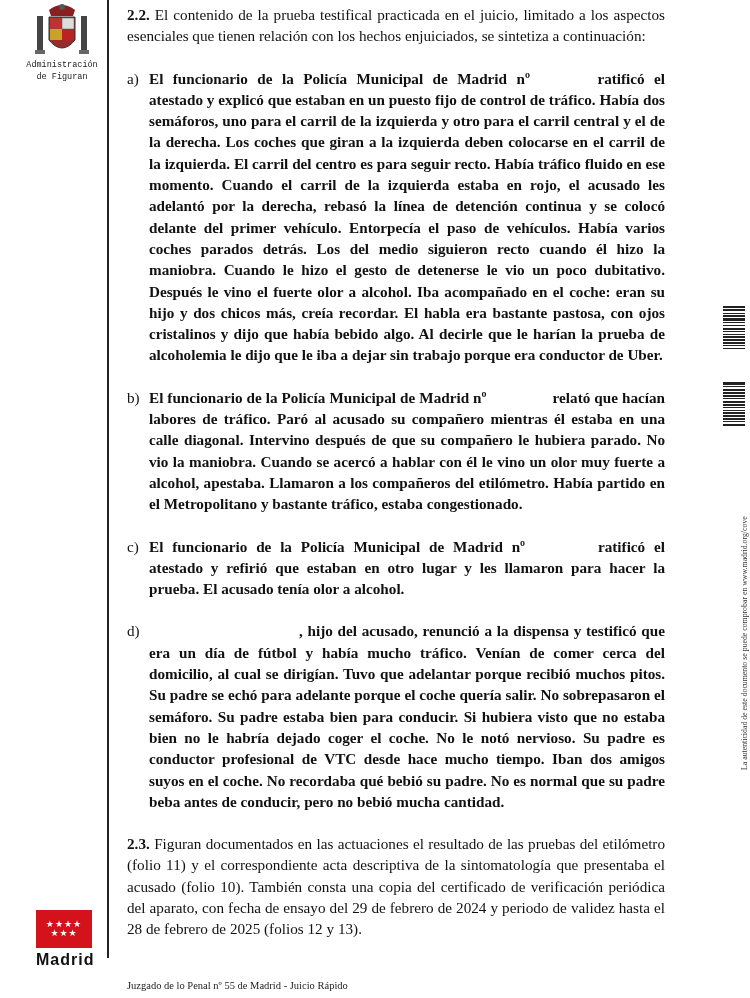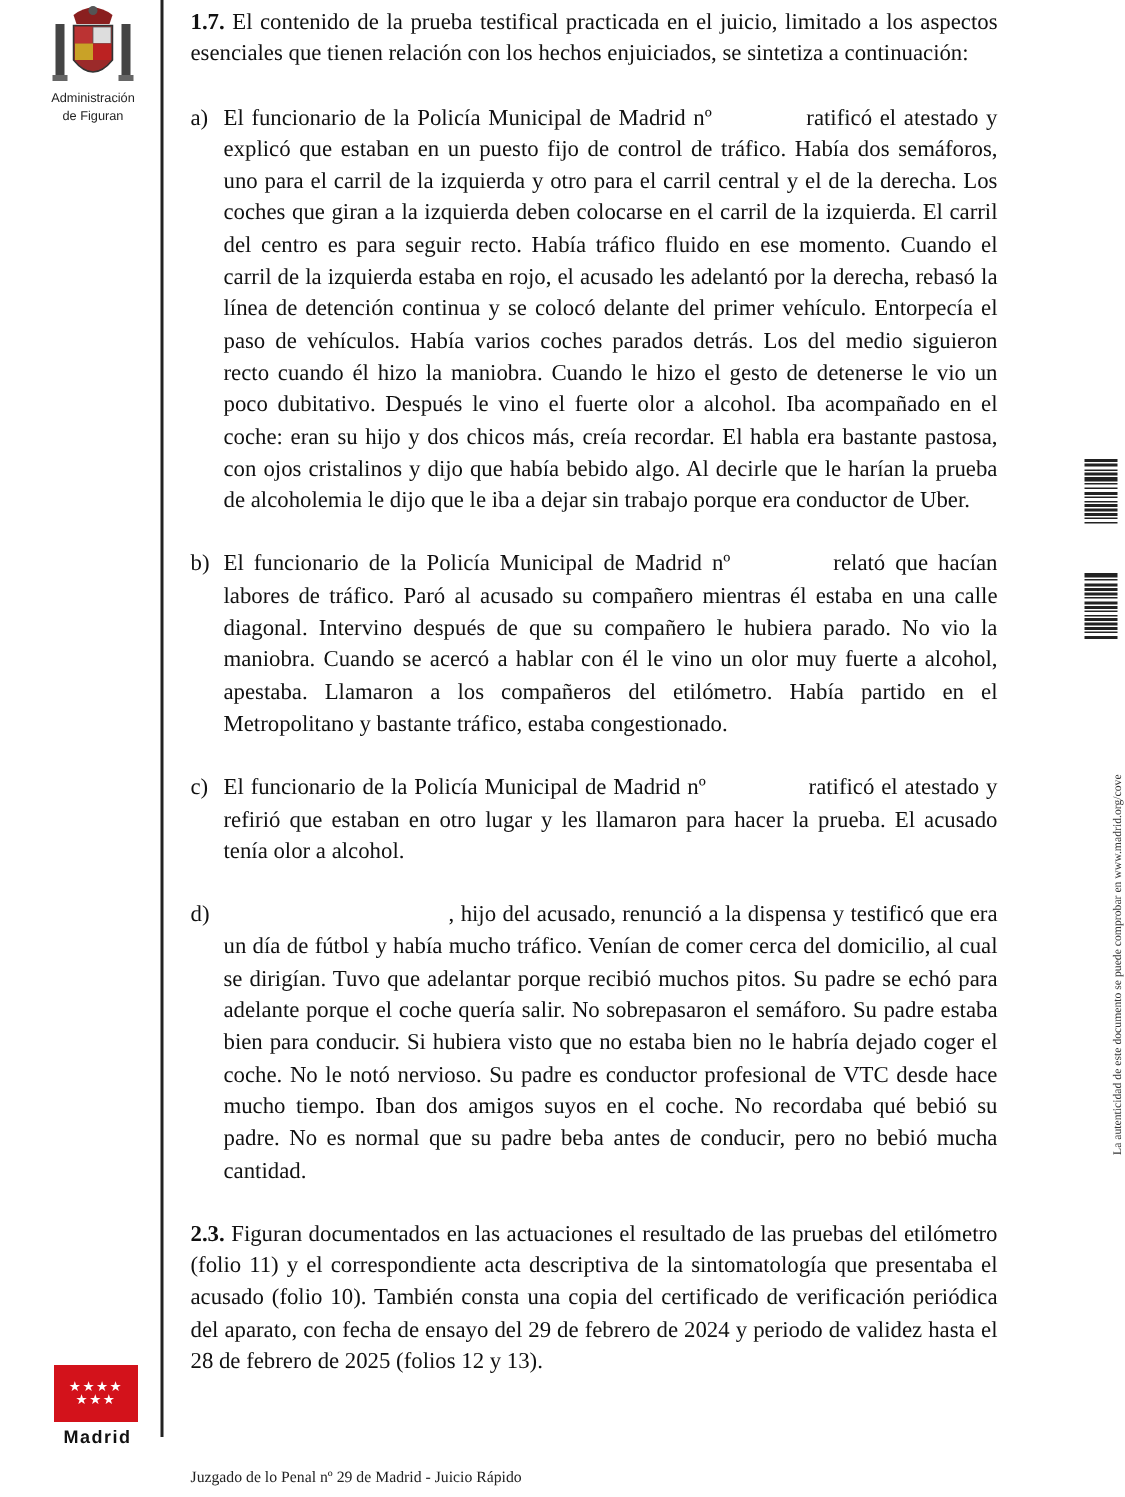--- a/index.html
+++ b/index.html
@@ -1,30 +1,30 @@
 <!DOCTYPE html>
 <html><head>
 <meta charset="utf-8">
 <style>
   html, body { margin:0; padding:0; background:#ffffff; }
   body { width:750px; height:998px; position:relative; overflow:hidden; font-family:"Liberation Serif", serif; color:#111; }
   .rule { position:absolute; left:107px; top:0; width:1.5px; height:958px; background:#222; }
   .logo-top { position:absolute; left:20px; top:2px; width:84px; text-align:center; }
   .crest { display:block; margin:0 auto; }
-  .logo-caption { font-family:Liberation Sans, sans-serif; font-size:8.5px; line-height:10px; color:#222; margin-top:2px; }
+  .logo-caption { font-family:Liberation Mono, monospace; font-size:8.5px; line-height:10px; color:#222; margin-top:2px; }
   .logo-bottom { position:absolute; left:36px; top:910px; width:58px; text-align:center; }
   .flag { width:56px; height:38px; background:#d3121b; display:flex; align-items:center; justify-content:center; }
   .flag-stars { color:#fff; font-size:9px; line-height:9px; letter-spacing:1px; text-align:center; }
-  .madrid-label { font-family:"Liberation Sans", sans-serif; font-weight:bold; font-size:12px; letter-spacing:1px; margin-top:3px; color:#111; }
+  .madrid-label { font-family:"Liberation Sans", sans-serif; font-weight:bold; font-size:16px; letter-spacing:1px; margin-top:3px; color:#111; }
   .content { position:absolute; left:127px; top:4px; width:538px; font-size:15.2px; line-height:21.3px; text-align:justify; }
   .content p { margin:0; }
   .para { margin-bottom:21px !important; }
   .item { display:flex; margin-bottom:21px; }
   .item-label { width:22px; flex:none; }
-  .item-body { flex:1; text-align:justify; }
+  .item-body { flex:1; text-align:justify;font-weight:bold; }
   .sec-num { font-weight:bold; }
   .redact { display:inline-block; }
   .footer { position:absolute; left:127px; top:980px; font-size:10.5px; color:#222; }
   .side { position:absolute; left:740px; top:770px; transform-origin:0 0; transform:rotate(-90deg); font-size:7.8px; line-height:10px; color:#333; white-space:nowrap; }
   .barcode { position:absolute; left:723px; width:22px; }
   .barcode div { height:1.5px; background:#222; margin-bottom:1.3px; }
 </style>
 </head>
 <body>
 
@@ -43,21 +43,21 @@
     <rect x="29" y="27" width="12" height="11" fill="#b22"></rect>
     <rect x="2" y="48" width="10" height="4" fill="#666"></rect>
     <rect x="46" y="48" width="10" height="4" fill="#666"></rect>
   </svg>
   <div class="logo-caption">Administración</div>
   <div class="logo-caption">de Figuran</div>
 </div>
 
 <div class="content">
 
-  <p class="para"><span class="sec-num">1.7.</span> <span>El contenido de la prueba testifical practicada en el juicio, limitado a los aspectos esenciales que tienen relación con los hechos enjuiciados, se sintetiza a continuación:</span></p>
+  <p class="para"><span class="sec-num">2.2.</span> <span>El contenido de la prueba testifical practicada en el juicio, limitado a los aspectos esenciales que tienen relación con los hechos enjuiciados, se sintetiza a continuación:</span></p>
 
   <div class="item">
     <span class="item-label">a)</span>
     <p class="item-body"><span>El funcionario de la Policía Municipal de Madrid nº</span><span class="redact" style="width:58px"></span> <span>ratificó el atestado y explicó que estaban en un puesto fijo de control de tráfico. Había dos semáforos, uno para el carril de la izquierda y otro para el carril central y el de la derecha. Los coches que giran a la izquierda deben colocarse en el carril de la izquierda. El carril del centro es para seguir recto. Había tráfico fluido en ese momento. Cuando el carril de la izquierda estaba en rojo, el acusado les adelantó por la derecha, rebasó la línea de detención continua y se colocó delante del primer vehículo. Entorpecía el paso de vehículos. Había varios coches parados detrás. Los del medio siguieron recto cuando él hizo la maniobra. Cuando le hizo el gesto de detenerse le vio un poco dubitativo. Después le vino el fuerte olor a alcohol. Iba acompañado en el coche: eran su hijo y dos chicos más, creía recordar. El habla era bastante pastosa, con ojos cristalinos y dijo que había bebido algo. Al decirle que le harían la prueba de alcoholemia le dijo que le iba a dejar sin trabajo porque era conductor de Uber.</span></p>
   </div>
 
   <div class="item">
     <span class="item-label">b)</span>
     <p class="item-body"><span>El funcionario de la Policía Municipal de Madrid nº</span><span class="redact" style="width:62px"></span> <span>relató que hacían labores de tráfico. Paró al acusado su compañero mientras él estaba en una calle diagonal. Intervino después de que su compañero le hubiera parado. No vio la maniobra. Cuando se acercó a hablar con él le vino un olor muy fuerte a alcohol, apestaba. Llamaron a los compañeros del etilómetro. Había partido en el Metropolitano y bastante tráfico, estaba congestionado.</span></p>
   </div>
@@ -75,21 +75,21 @@
   <p class="para"><span class="sec-num">2.3.</span> <span>Figuran documentados en las actuaciones el resultado de las pruebas del etilómetro (folio 11) y el correspondiente acta descriptiva de la sintomatología que presentaba el acusado (folio 10). También consta una copia del certificado de verificación periódica del aparato, con fecha de ensayo del 29 de febrero de 2024 y periodo de validez hasta el 28 de febrero de 2025 (folios 12 y 13).</span></p>
 </div>
 
 <div class="logo-bottom">
   <div class="flag">
     <div class="flag-stars">★★★★ ★★★</div>
   </div>
   <div class="madrid-label">Madrid</div>
 </div>
 
-<div class="footer">Juzgado de lo Penal nº 29 de Madrid - Juicio Rápido</div>
+<div class="footer">Juzgado de lo Penal nº 55 de Madrid - Juicio Rápido</div>
 
 <div class="barcode" style="top:306px">
   <div></div>
     <div style="height:2.5px"></div>
     <div></div>
     <div></div>
     <div style="height:2.5px"></div>
     <div></div>
     <div></div>
     <div style="height:2px"></div>

